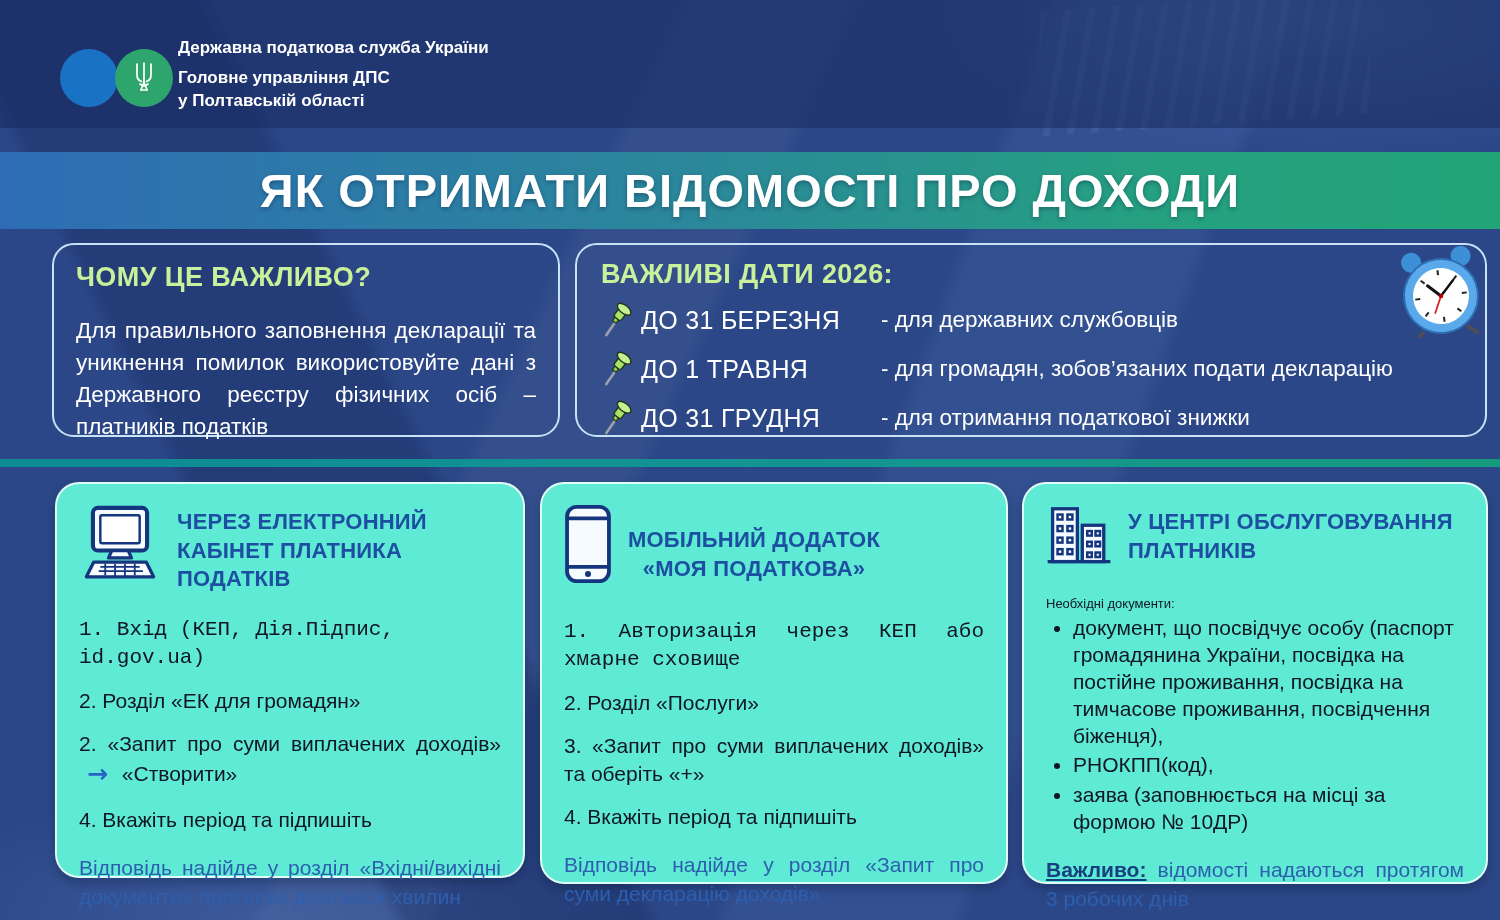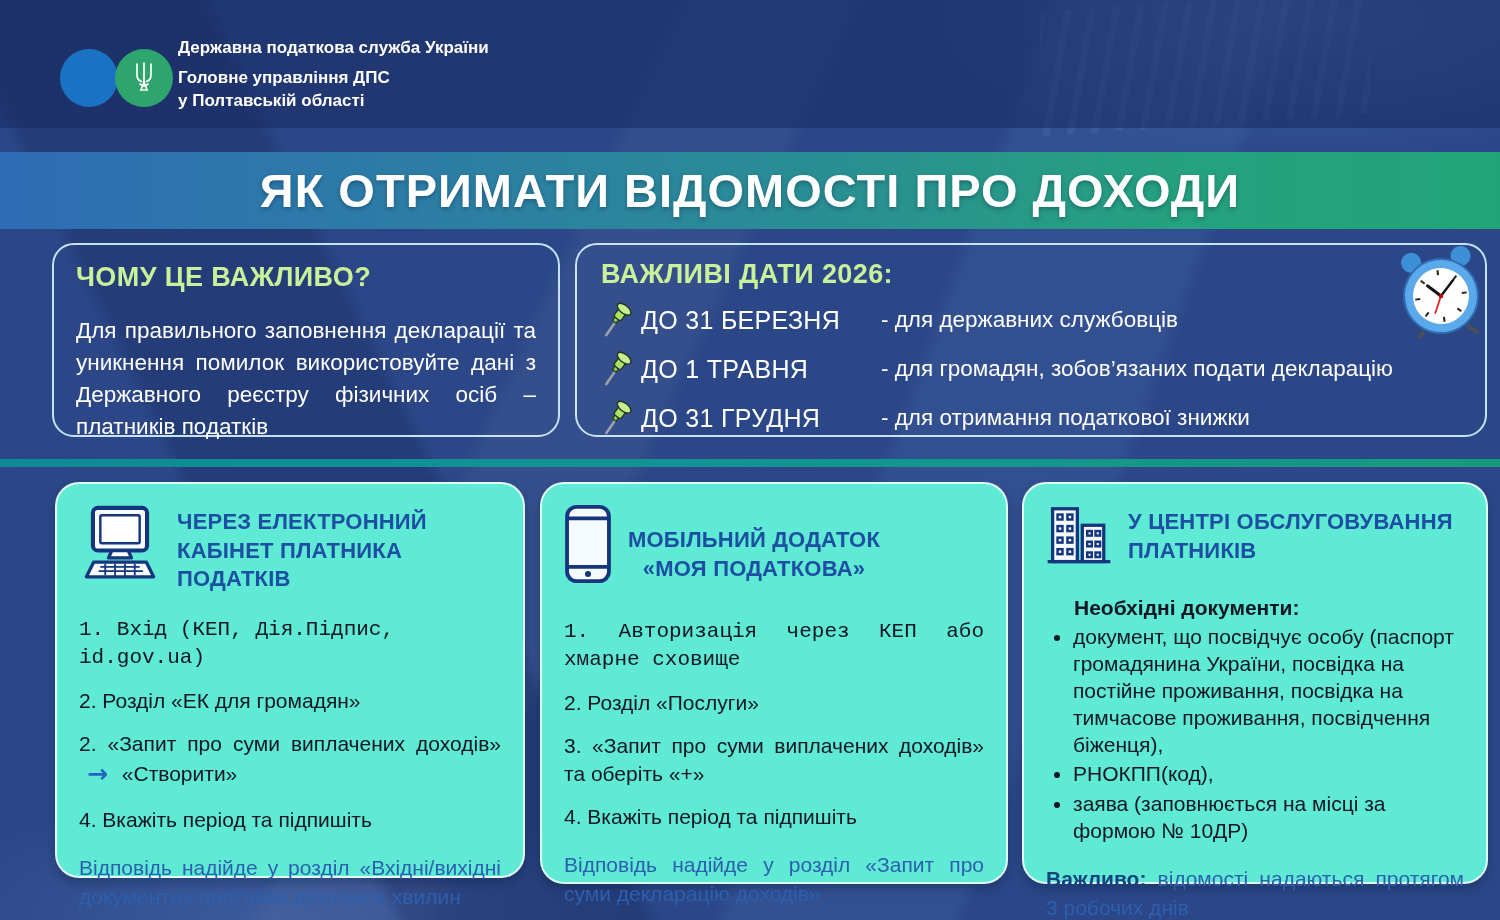--- a/index.html
+++ b/index.html
@@ -74,24 +74,24 @@
   .card-h{margin:4px 0 0 0;color:#1c4fa1;font-size:22px;font-weight:bold;line-height:1.3;letter-spacing:.2px;}
   .card2 .card-h{text-align:center;margin-top:22px;}
   .card-h span{display:block;}
   .steps{margin-top:22px;}
   .card2 .steps{margin-top:30px;}
   .step{font-size:21px;line-height:1.33;margin-top:15px;}
   .step:first-child{margin-top:0;font-family:Liberation Mono, monospace;}
   .justify{text-align:justify;}
   .arrow{color:#2563c4;font-weight:bold;font-size:25px;font-family:"DejaVu Sans",sans-serif;padding:0 8px;vertical-align:-1px;}
   .note{margin-top:20px;color:#2d5fae;font-size:21px;line-height:1.38;}
-  .docs-label{margin-top:24px;font-size:21px;font-weight:bold;margin-left:28px;}
+  .docs-label{margin-top:24px;font-size:13px;font-weight:normal;}
   ul.docs{margin:4px 0 0 0;padding-left:27px;}
   ul.docs li{font-size:21px;line-height:1.28;margin-top:3px;}
-  .note-label{color:#17407e;font-weight:bold;}
+  .note-label{color:#17407e;font-weight:bold;text-decoration:underline;}
 </style>
 </head>
 <body>
 
 <div class="poster">
   <div class="bg-deco"></div>
   <div class="bg-vents"></div>
 
   <header class="header">
     <div class="logo">

